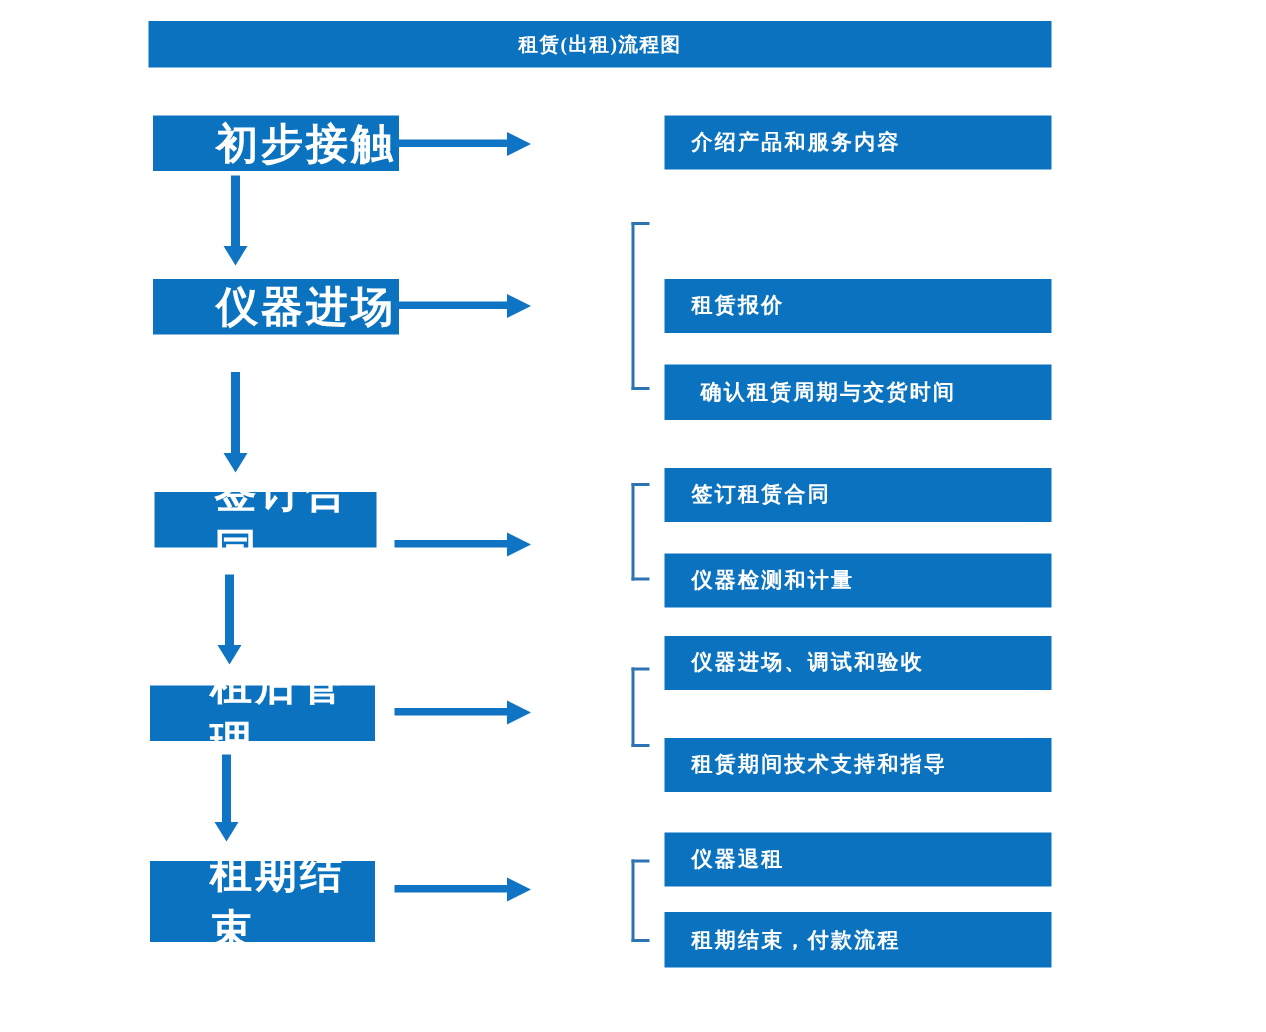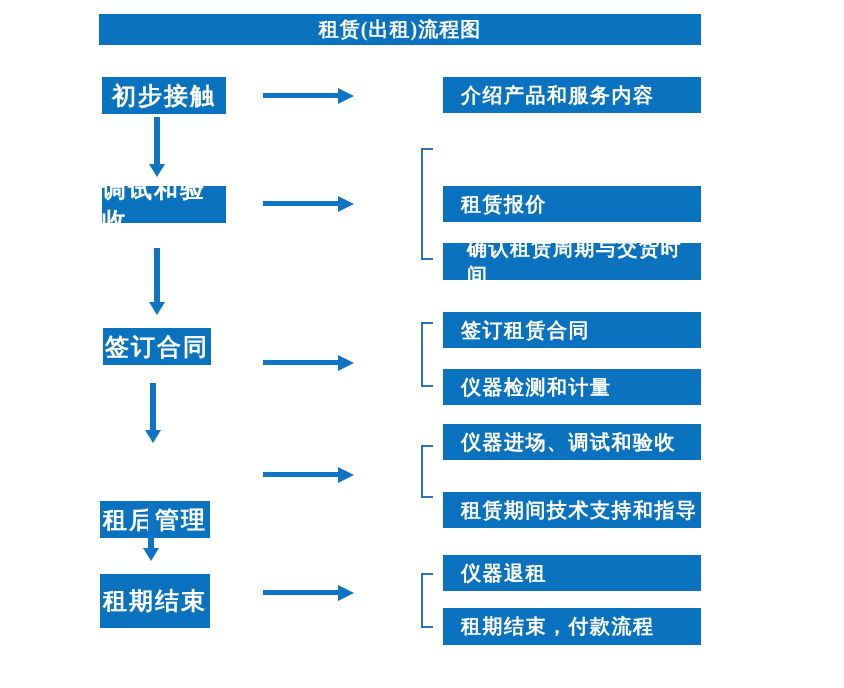--- a/index.html
+++ b/index.html
@@ -9,36 +9,36 @@
     --txt:#ffffff;
     --bg:#ffffff;
   }
   html,body{margin:0;padding:0;background:var(--bg);}
   .canvas{
     position:relative;width:844px;height:688px;background:var(--bg);
     font-family:"Liberation Serif","DejaVu Serif",serif;overflow:hidden;
   }
   .title-bar{
     position:absolute;left:99px;top:14px;width:602px;height:31px;
-    background:var(--blue);color:var(--txt);font-weight:bold;font-size:20px;
+    background:var(--blue);color:var(--txt);font-weight:bold;font-size:13px;
     display:flex;align-items:center;justify-content:center;letter-spacing:1px;
   }
   .stage{
     position:absolute;background:var(--blue);color:var(--txt);font-weight:bold;
-    font-size:24px;letter-spacing:2px;display:flex;align-items:center;justify-content:center;
+    font-size:28px;letter-spacing:2px;display:flex;align-items:center;justify-content:center;padding-left:40px;
   }
   .s1{left:102px;top:77px;width:124px;height:37px;}
   .s2{left:102px;top:186px;width:124px;height:37px;}
   .s3{left:103px;top:328px;width:108px;height:37px;}
-  .s4{left:100px;top:457px;width:110px;height:37px;margin-top:44px;}
+  .s4{left:100px;top:457px;width:110px;height:37px;}
   .s5{left:100px;top:574px;width:110px;height:54px;}
 
   .detail{
     position:absolute;left:443px;width:258px;height:36px;background:var(--blue);
-    color:var(--txt);font-weight:bold;font-size:20px;letter-spacing:1.5px;
+    color:var(--txt);font-weight:bold;font-size:14px;letter-spacing:1.5px;
     display:flex;align-items:center;padding-left:18px;box-sizing:border-box;
   }
   .d1-1{top:77px;}
   .d2-1{top:133px;} .d2-2{top:186px;} .d2-3{top:243px;height:37px;padding-left:24px;}
   .d3-1{top:312px;} .d3-2{top:369px;}
   .d4-1{top:424px;text-align:right;} .d4-2{top:492px;}
   .d5-1{top:555px;font-family:Liberation Serif, serif;} .d5-2{top:608px;height:37px;}
 
   .h-arrow{position:absolute;left:263px;width:75px;height:5px;background:var(--arrow);}
   .h-arrow::after{
@@ -71,21 +71,21 @@
 </head>
 <body>
 
 <div class="canvas">
 
   <div class="title-bar">
     <span>租赁(出租)流程图</span>
   </div>
 
   <div class="stage s1">初步接触</div>
-  <div class="stage s2">调试和验收</div>
+  <div class="stage s2">仪器进场</div>
   <div class="stage s3">签订合同</div>
   <div class="stage s4">租后管理</div>
   <div class="stage s5">租期结束</div>
 
   <div class="v-arrow va1"></div>
   <div class="v-arrow va2"></div>
   <div class="v-arrow va3"></div>
   <div class="v-arrow va4"></div>
 
   <div class="h-arrow ha1"></div>

